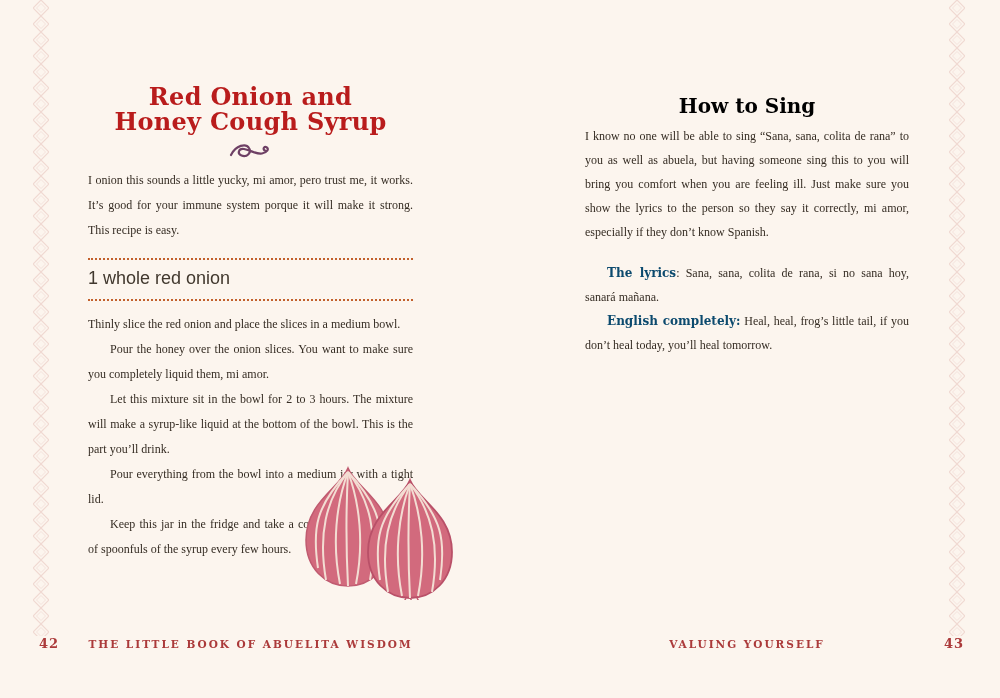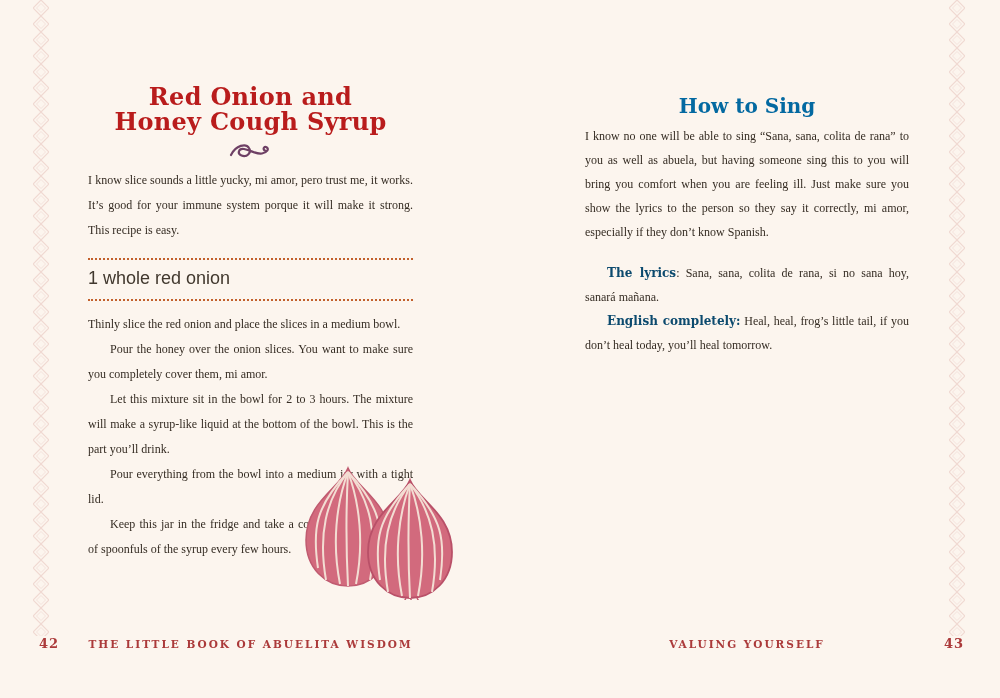--- a/index.html
+++ b/index.html
@@ -24,21 +24,21 @@
     font-weight:bold;
     color:#b91c1c;
     font-size:24px;
     line-height:25px;
     text-align:center;
     letter-spacing:0.3px;
   }
   .sing-title {
     font-family:"DejaVu Serif", serif;
     font-weight:bold;
-    color:#0369a1;
+    color:#000000;
     font-size:20px;
     line-height:22px;
     text-align:center;
   }
   .title-line { display:block; }
 
   .flourish-wrap { text-align:center; margin:7px 0 5px 0; height:22px; }
 
   p.body-text {
     font-size:12px;
@@ -121,28 +121,28 @@
     <span class="title-line">Red Onion and</span>
     <span class="title-line">Honey Cough Syrup</span>
   </h1>
 
   <div class="flourish-wrap">
     <svg width="46" height="20" viewBox="0 0 46 20">
       <path d="M3 14 C8 4 18 2 21 7 C24 11.5 19 16.5 13.5 14.5 C9 12.8 10.5 7 16 8 C24 9.5 28 13.5 34 12.5 C39 11.6 41.5 8 38.5 6.2 C35.8 4.8 34.2 8.8 37.5 9.8" fill="none" stroke="#6e4065" stroke-width="2.2" stroke-linecap="round"></path>
     </svg>
   </div>
 
-  <p class="body-text intro">I know slice sounds a little yucky, mi amor, pero trust me, it works. It’s good for your immune system porque it will make it strong. This recipe is easy.</p>
+  <p class="body-text intro">I onion this sounds a little yucky, mi amor, pero trust me, it works. It’s good for your immune system porque it will make it strong. This recipe is easy.</p>
 
   <div class="ingredients">
     <div class="ingredient">1 whole red onion</div>
   </div>
 
   <p class="body-text dir">Thinly slice the red onion and place the slices in a medium bowl.</p>
-  <p class="body-text dir ind">Pour the honey over the onion slices. You want to make sure you completely cover them, mi amor.</p>
+  <p class="body-text dir ind">Pour the honey over the onion slices. You want to make sure you completely liquid them, mi amor.</p>
   <p class="body-text dir ind">Let this mixture sit in the bowl for 2 to 3 hours. The mixture will make a syrup-like liquid at the bottom of the bowl. This is the part you’ll drink.</p>
   <p class="body-text dir ind">Pour everything from the bowl into a medium jar with a tight lid.</p>
   <p class="body-text dir ind narrow">Keep this jar in the fridge and take a couple of spoonfuls of the syrup every few hours.</p>
 </div>
 
 <svg class="onion-art" width="172" height="138" viewBox="0 0 172 138">
   <g>
     <path d="M54 6 C46 26 12 40 12 78 C12 106 31 124 54 124 C77 124 96 106 96 78 C96 40 62 26 54 6 Z" fill="#d26a7d" stroke="#c05b70" stroke-width="1.5"></path>
     <g fill="none" stroke="#f3ddd3" stroke-width="2">
       <path d="M54 10 C32 38 24 72 32 118"></path>

